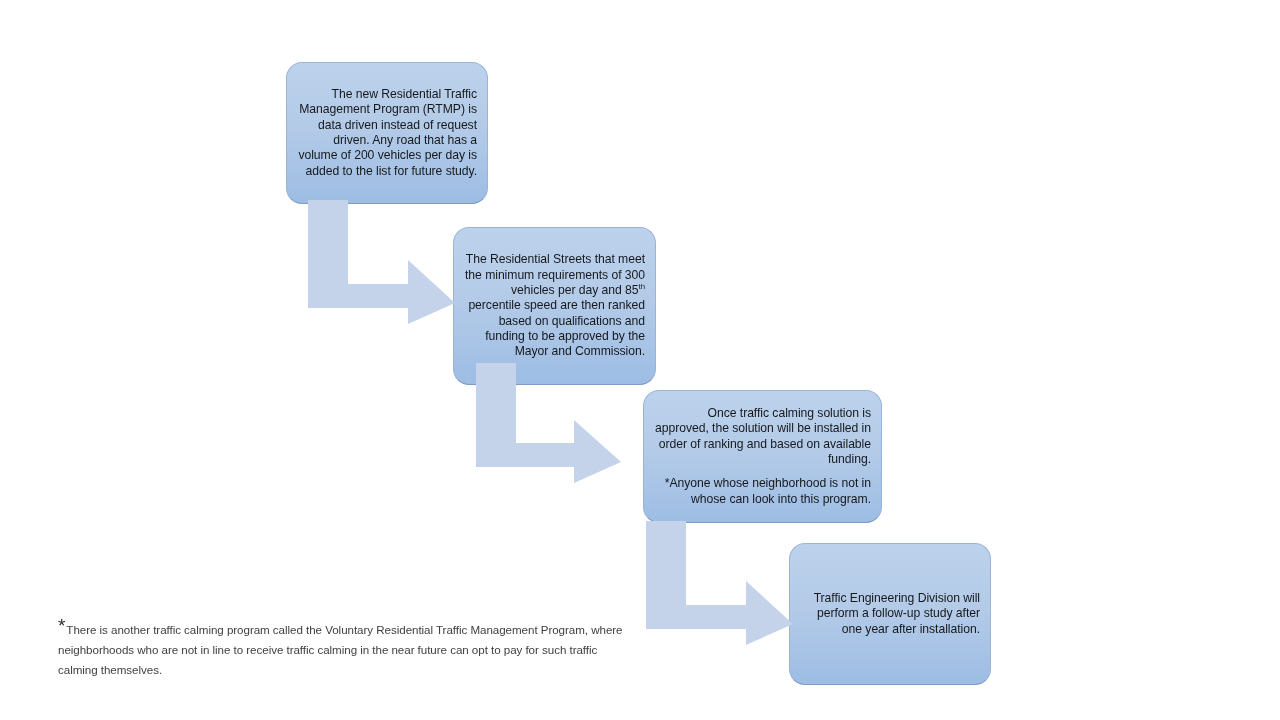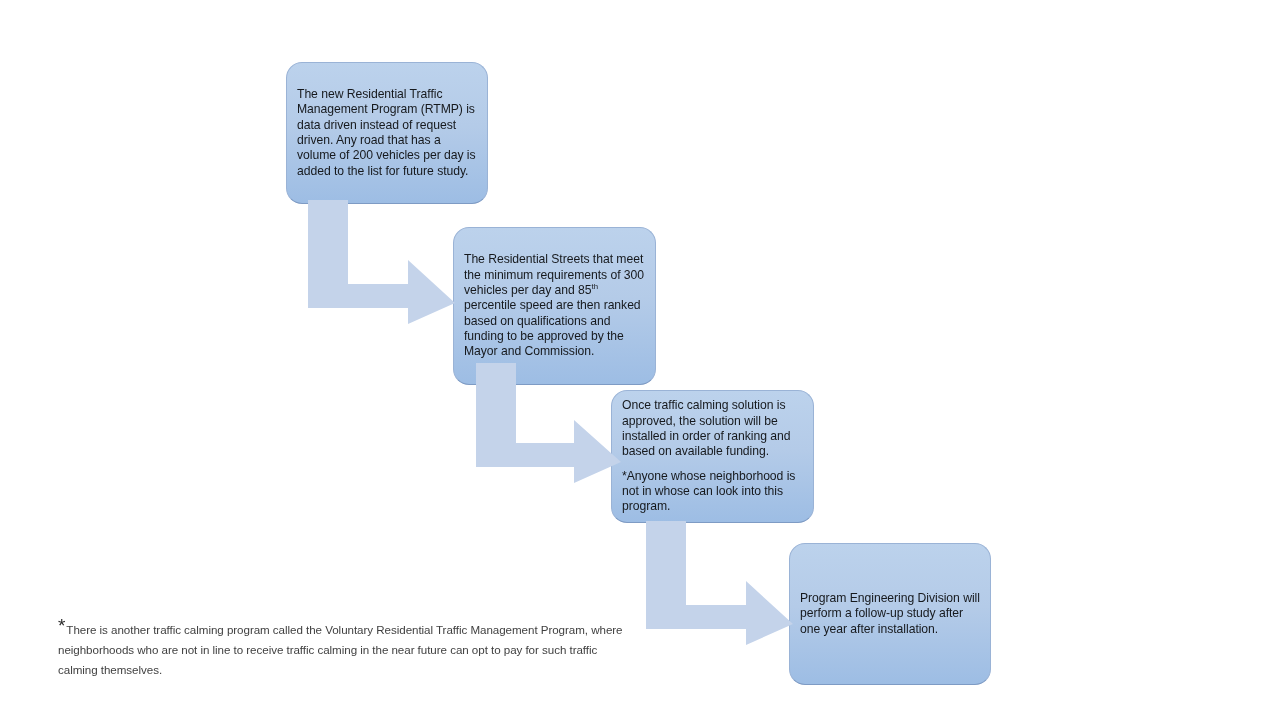--- a/index.html
+++ b/index.html
@@ -32,42 +32,42 @@
     background: linear-gradient(180deg, #bcd2ec 0%, #b4cbe8 45%, #9dbde4 100%);
     border: 1px solid #9ab3d6;
     border-bottom-color: #7e9bc4;
     display: flex;
     align-items: center;
     justify-content: center;
     padding: 6px 10px;
   }
   .node-text {
     width: 100%;
-    text-align: left;
+    text-align: right;
     font-size: 12.2px;
     line-height: 1.26;
     color: #16191d;
     letter-spacing: -0.05px;
   }
   .node-text p {
     margin: 0;
   }
   .node-text p + p {
     margin-top: 9px;
   }
   .node-text sup {
     font-size: 0.64em;
     vertical-align: super;
     line-height: 0;
   }
 
   
   #node-1 { left: 286px; top: 62px;  width: 202px; height: 142px; }
   #node-2 { left: 453px; top: 227px; width: 203px; height: 158px; }
-  #node-3 { left: 611px; top: 390px; width: 203px; height: 133px; }
+  #node-3 { left: 643px; top: 390px; width: 239px; height: 133px; }
   #node-4 { left: 789px; top: 543px; width: 202px; height: 142px; }
 
   
   .arrow {
     position: absolute;
     overflow: visible;
   }
   .arrow path {
     fill: #c4d3ea;
     stroke: none;
@@ -116,21 +116,21 @@
 
   <div class="node" id="node-3">
     <div class="node-text">
         <p>Once traffic calming solution is approved, the solution will be installed in order of ranking and based on available funding.</p>
         <p>*Anyone  whose neighborhood is not  in whose can look into this program.</p>
       </div>
   </div>
 
   <div class="node" id="node-4">
     <div class="node-text">
-        <p>Program Engineering Division will perform  a follow-up study after one year after  installation.</p>
+        <p>Traffic Engineering Division will perform  a follow-up study after one year after  installation.</p>
       </div>
   </div>
 
   <svg class="arrow" id="arrow-1" viewBox="0 0 150 124" aria-hidden="true">
     <path d="M 0,0 L 40,0 L 40,84 L 100,84 L 100,60 L 147,103 L 100,124 L 100,108 L 0,108 Z"></path>
   </svg>
 
   <svg class="arrow" id="arrow-2" viewBox="0 0 148 120" aria-hidden="true">
     <path d="M 0,0 L 40,0 L 40,80 L 98,80 L 98,57 L 145,99 L 98,120 L 98,104 L 0,104 Z"></path>
   </svg>

